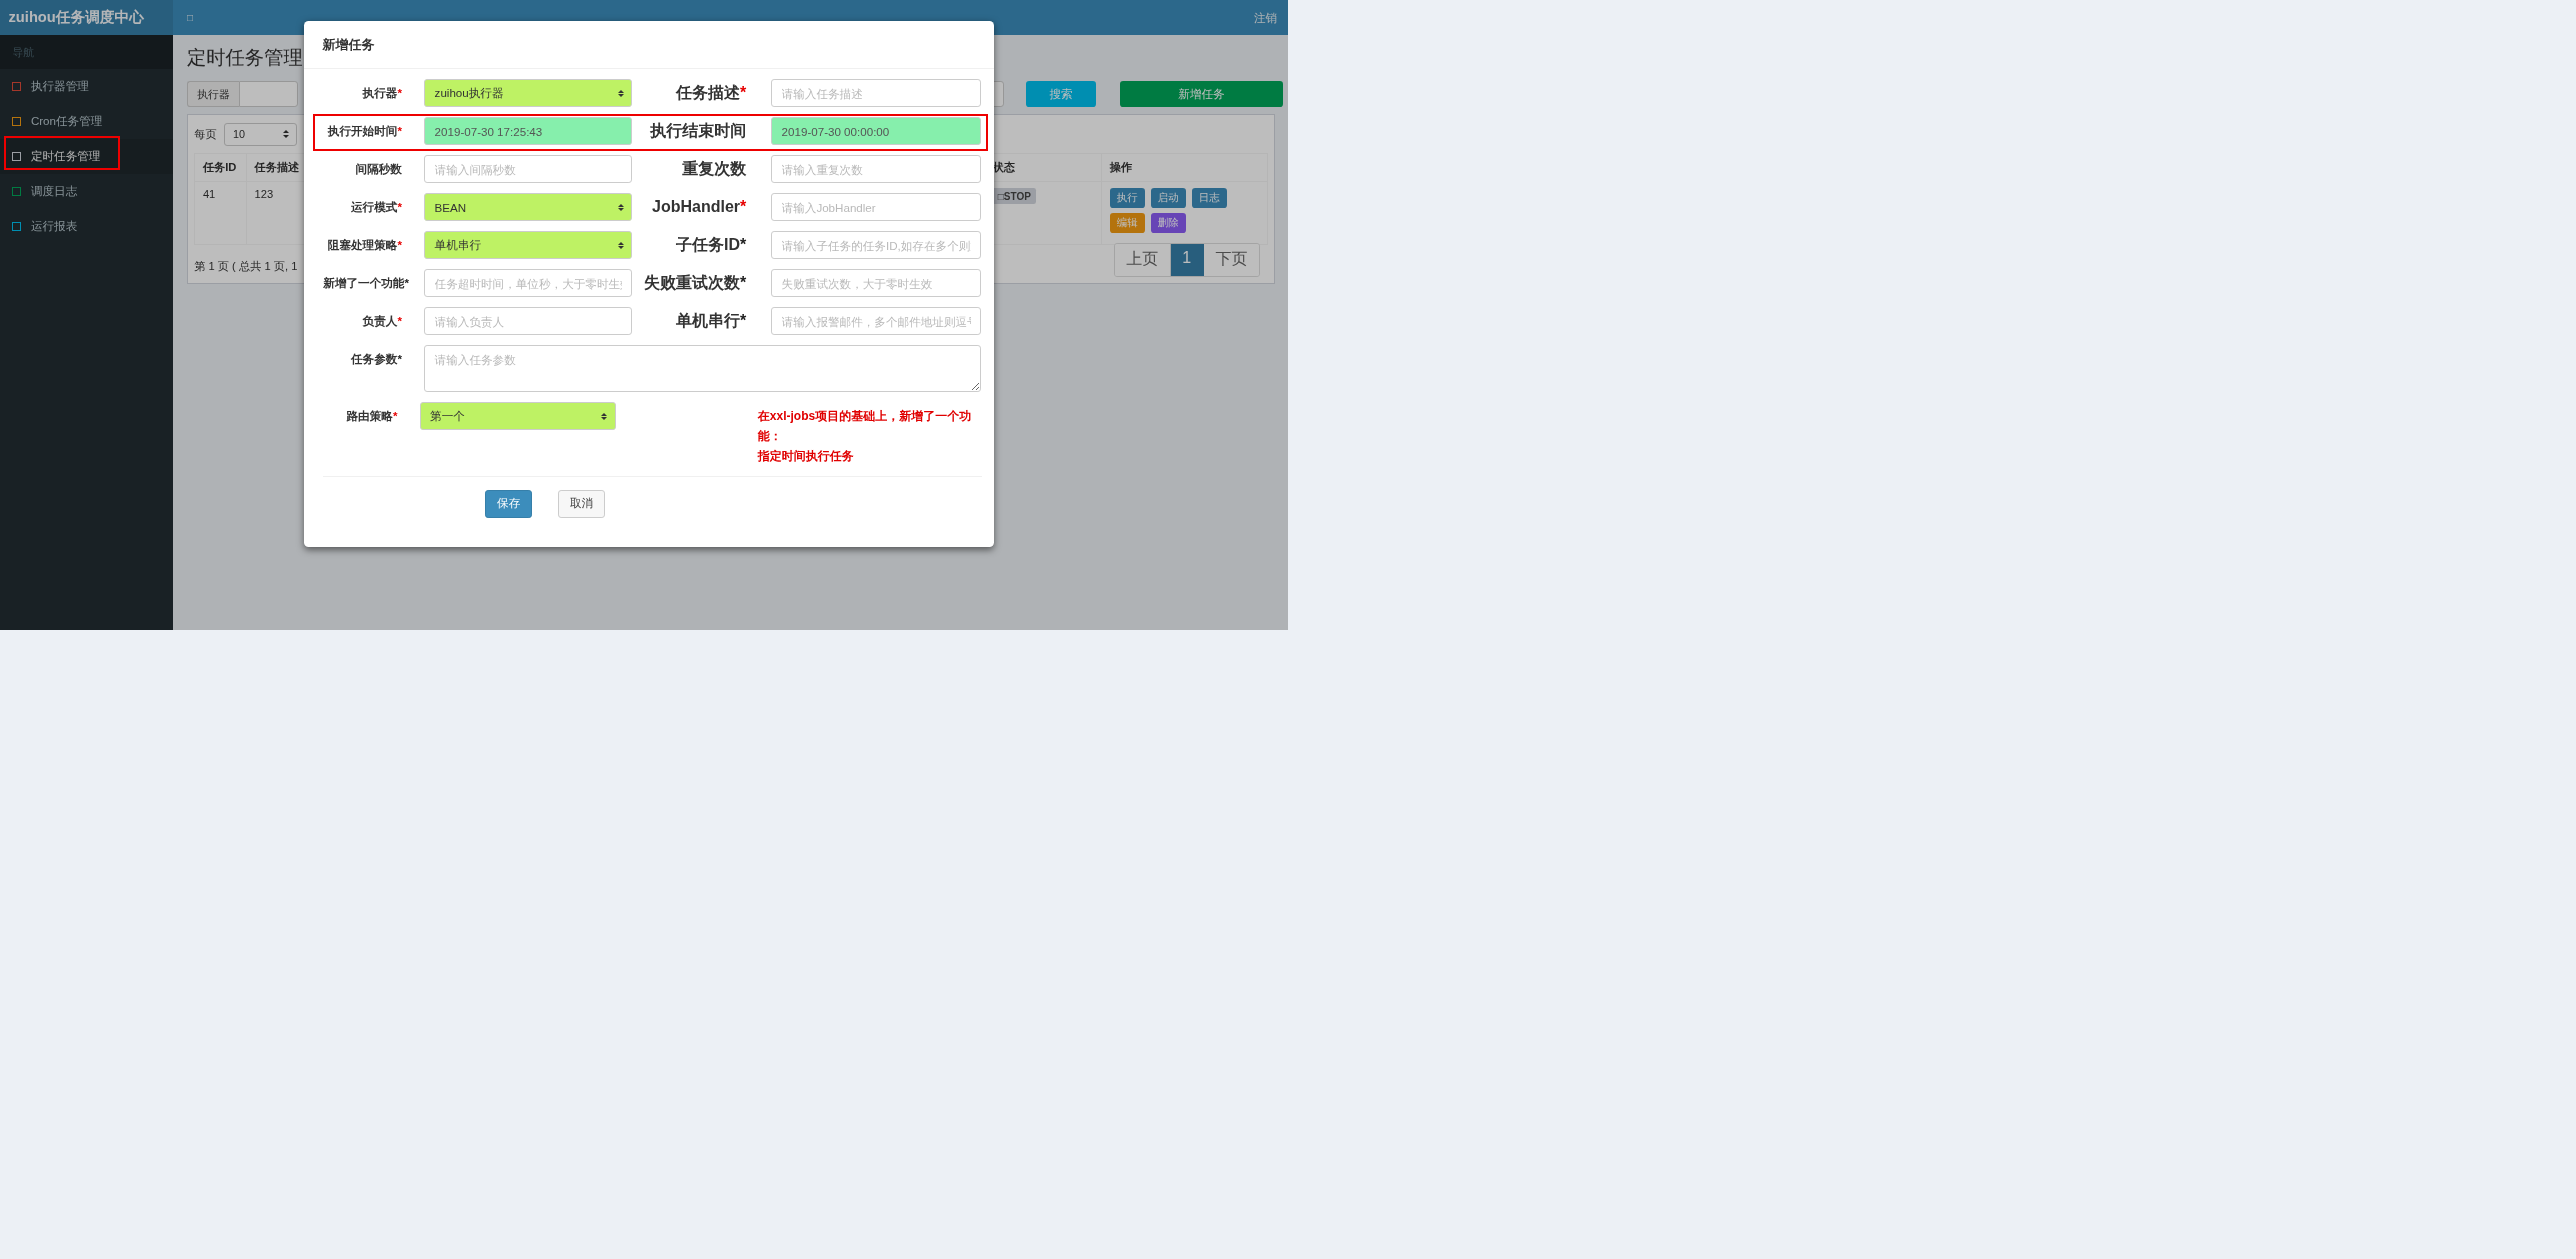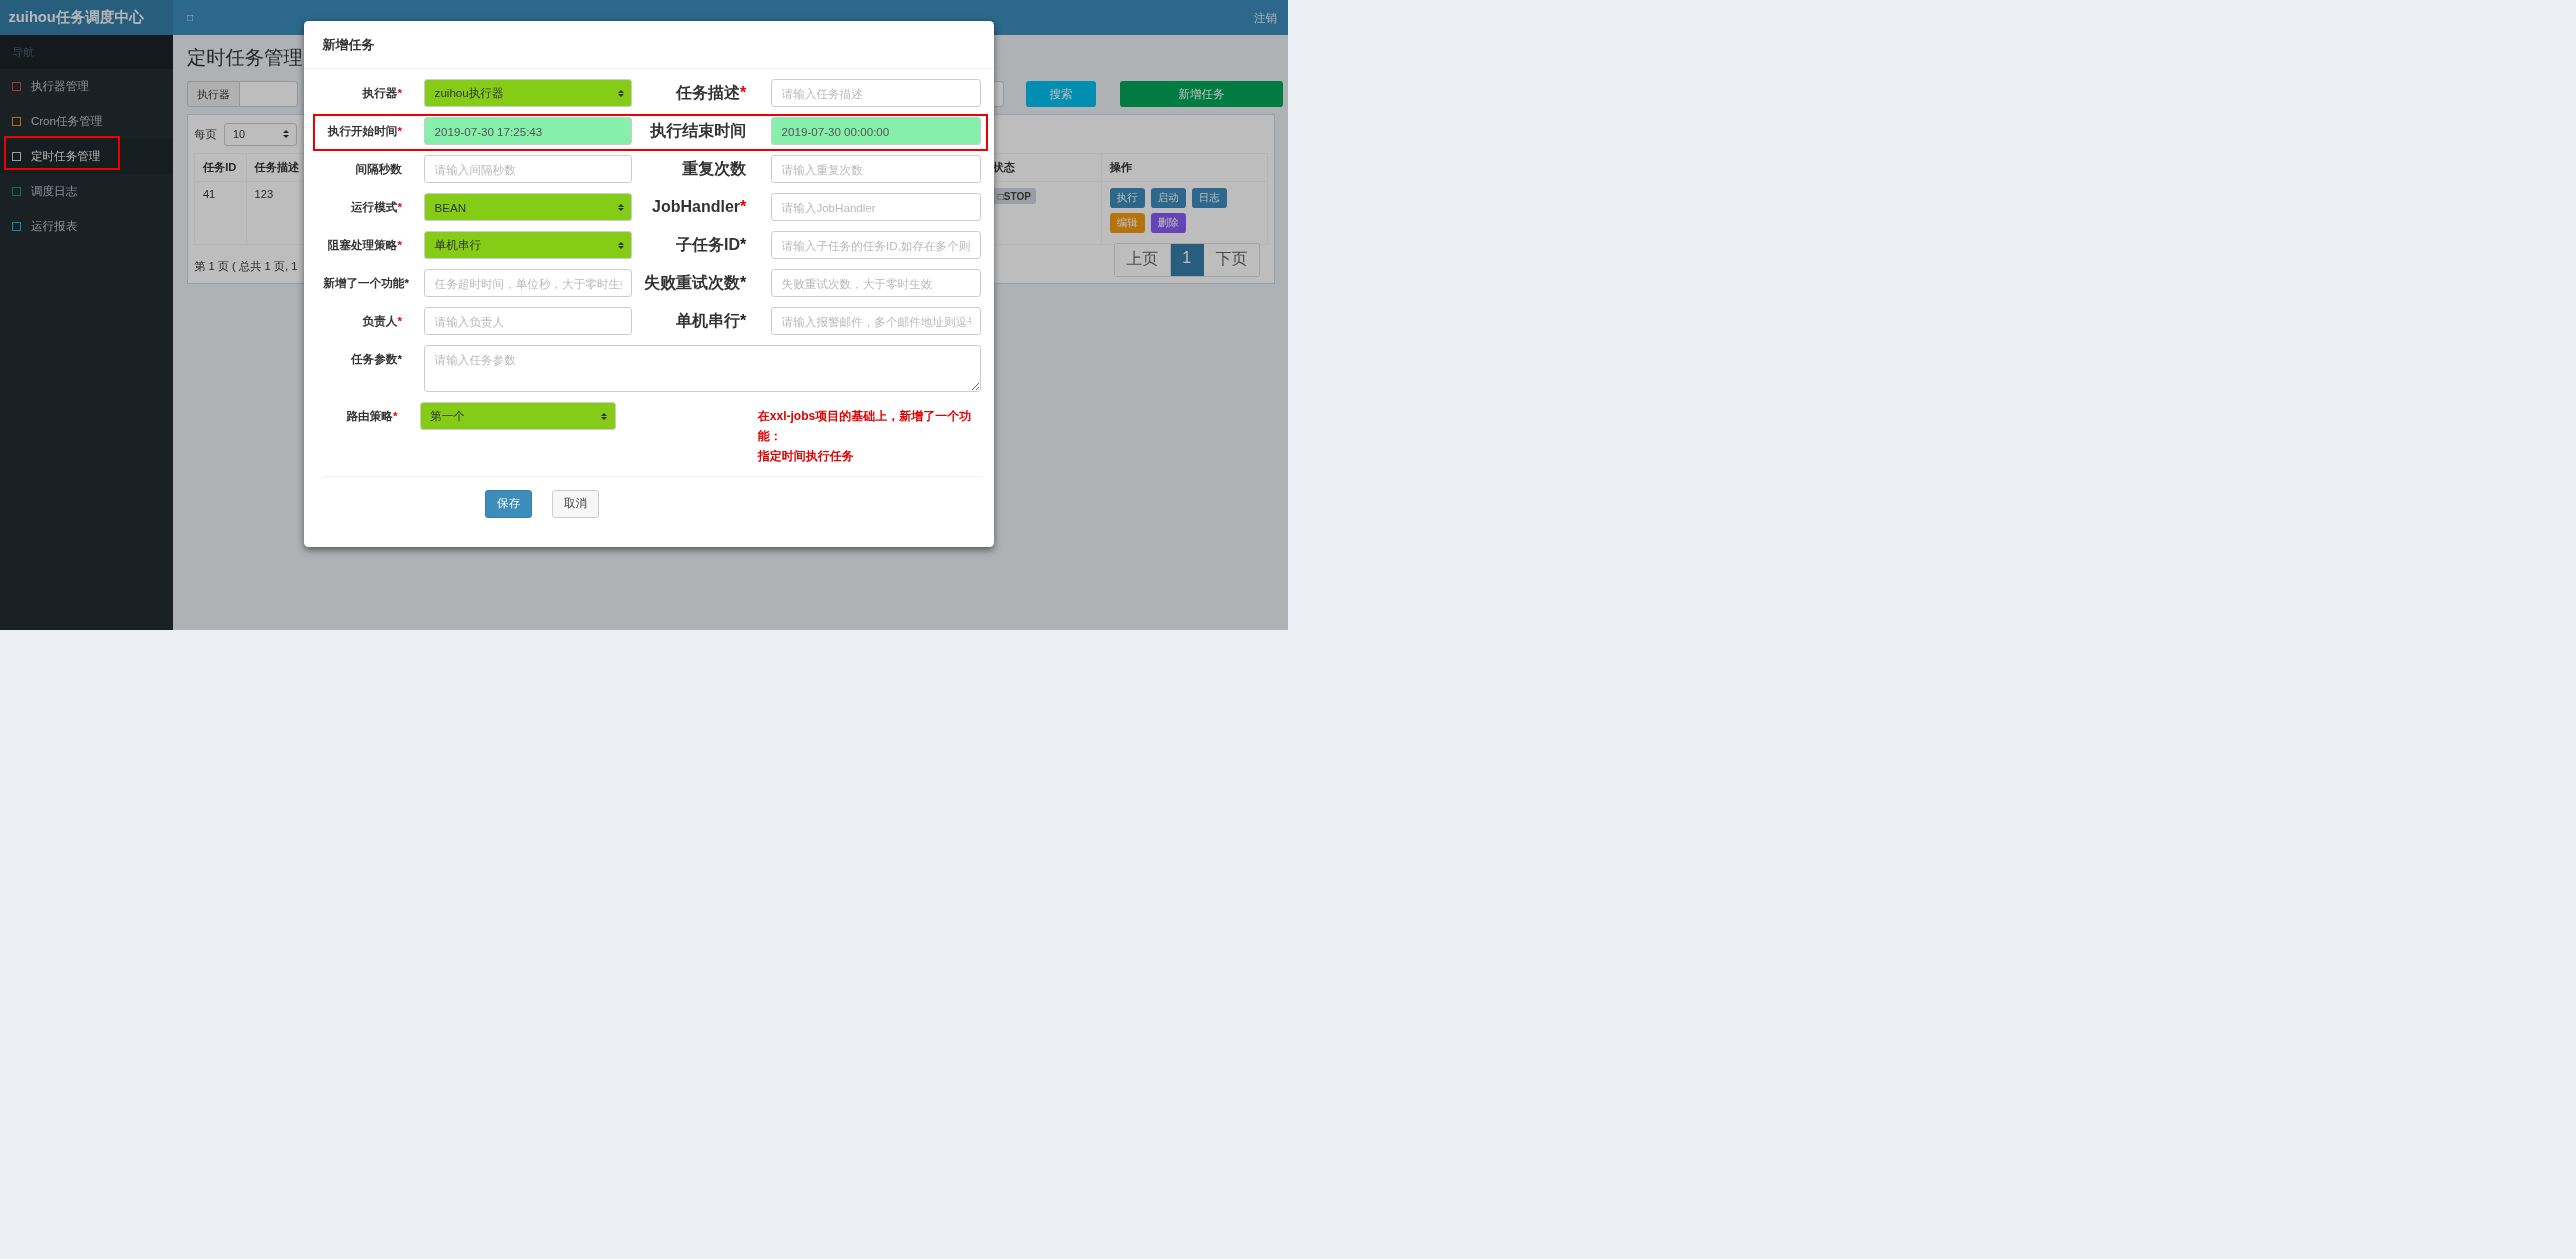--- a/index.html
+++ b/index.html
@@ -56,28 +56,28 @@
   .modal-header { padding:14.7px 18.6px 14px; border-bottom:0.8px solid #f0f0f0; font-size:13px; font-weight:bold; color:#333; }
   .modal-body { padding:10.8px 12.4px 0 19.3px; }
   .frow { display:flex; align-items:flex-start; margin-bottom:10px; }
   .flabel { width:101px; text-align:right; padding-right:22.4px; font-weight:bold; font-size:11.6px; color:#333; line-height:28px; white-space:nowrap; }
   .flabel2 { width:139px; text-align:right; padding-right:25px; font-weight:bold; font-size:16px; color:#333; line-height:28px; white-space:nowrap; }
   .req-red { color:#e60000; } .req-dark { color:#222; }
   .fctrl { width:208px; } .fctrl2 { width:210px; }
   .fi { width:100%; height:28px; border:0.8px solid #ccc; border-radius:3.1px; padding:0 9.3px; font-size:11.6px; color:#555; font-family:inherit; }
   .fi::placeholder, .fta::placeholder { color:#b9b9b9; }
   .fi[readonly] { background:#86efac; }
-  .fselect { height:28px; border:0.8px solid #ccc; border-radius:3.1px; background:#84cc16; display:flex; align-items:center;
+  .fselect { height:28px; border:0.8px solid #ccc; border-radius:3.1px; background:#bef264; display:flex; align-items:center;
              justify-content:space-between; padding:0 7.7px 0 9.3px; font-size:11.6px; color:#333; cursor:pointer; }
   .caret-ud { display:flex; flex-direction:column; align-items:center; }
   .tri-up { width:0; height:0; border-left:3.1px solid transparent; border-right:3.1px solid transparent; border-bottom:3.9px solid #333; }
   .tri-dn { width:0; height:0; border-left:3.1px solid transparent; border-right:3.1px solid transparent; border-top:3.9px solid #333; margin-top:1.5px; }
   .fta { width:557px; height:47px; border:0.8px solid #ccc; border-radius:3.1px; padding:6.2px 9.3px; font-size:11.6px; color:#555; font-family:inherit; }
   .note { margin-left:142px; padding-top:3.9px; color:#e00000; font-weight:bold; font-size:12px; line-height:20px; }
-  .modal-footer { border-top:0.8px solid #f0f0f0; margin-top:6.2px; padding:12.4px 0 0 162px; display:flex; gap:20px; }
+  .modal-footer { border-top:0.8px solid #f0f0f0; margin-top:6.2px; padding:12.4px 0 0 162px; display:flex; gap:26px; }
   .btn-save { background:#3c8dbc; border:0.8px solid #367fa9; color:#fff; padding:5.4px 10.8px; border-radius:3.1px; font-size:11.6px; cursor:pointer; font-family:inherit; }
   .btn-cancel { background:#f7f7f7; border:0.8px solid #ccc; color:#444; padding:5.4px 10.8px; border-radius:3.1px; font-size:11.6px; cursor:pointer; font-family:inherit; }
   
   .anno { position:absolute; border:2.3px solid #ee0000; z-index:80; pointer-events:none; }
   .anno-sidebar { left:3.9px; top:136px; width:116px; height:34px; }
   .anno-modal-row { left:313px; top:114px; width:675px; height:37px; }
 </style>
 </head>
 <body>
 

